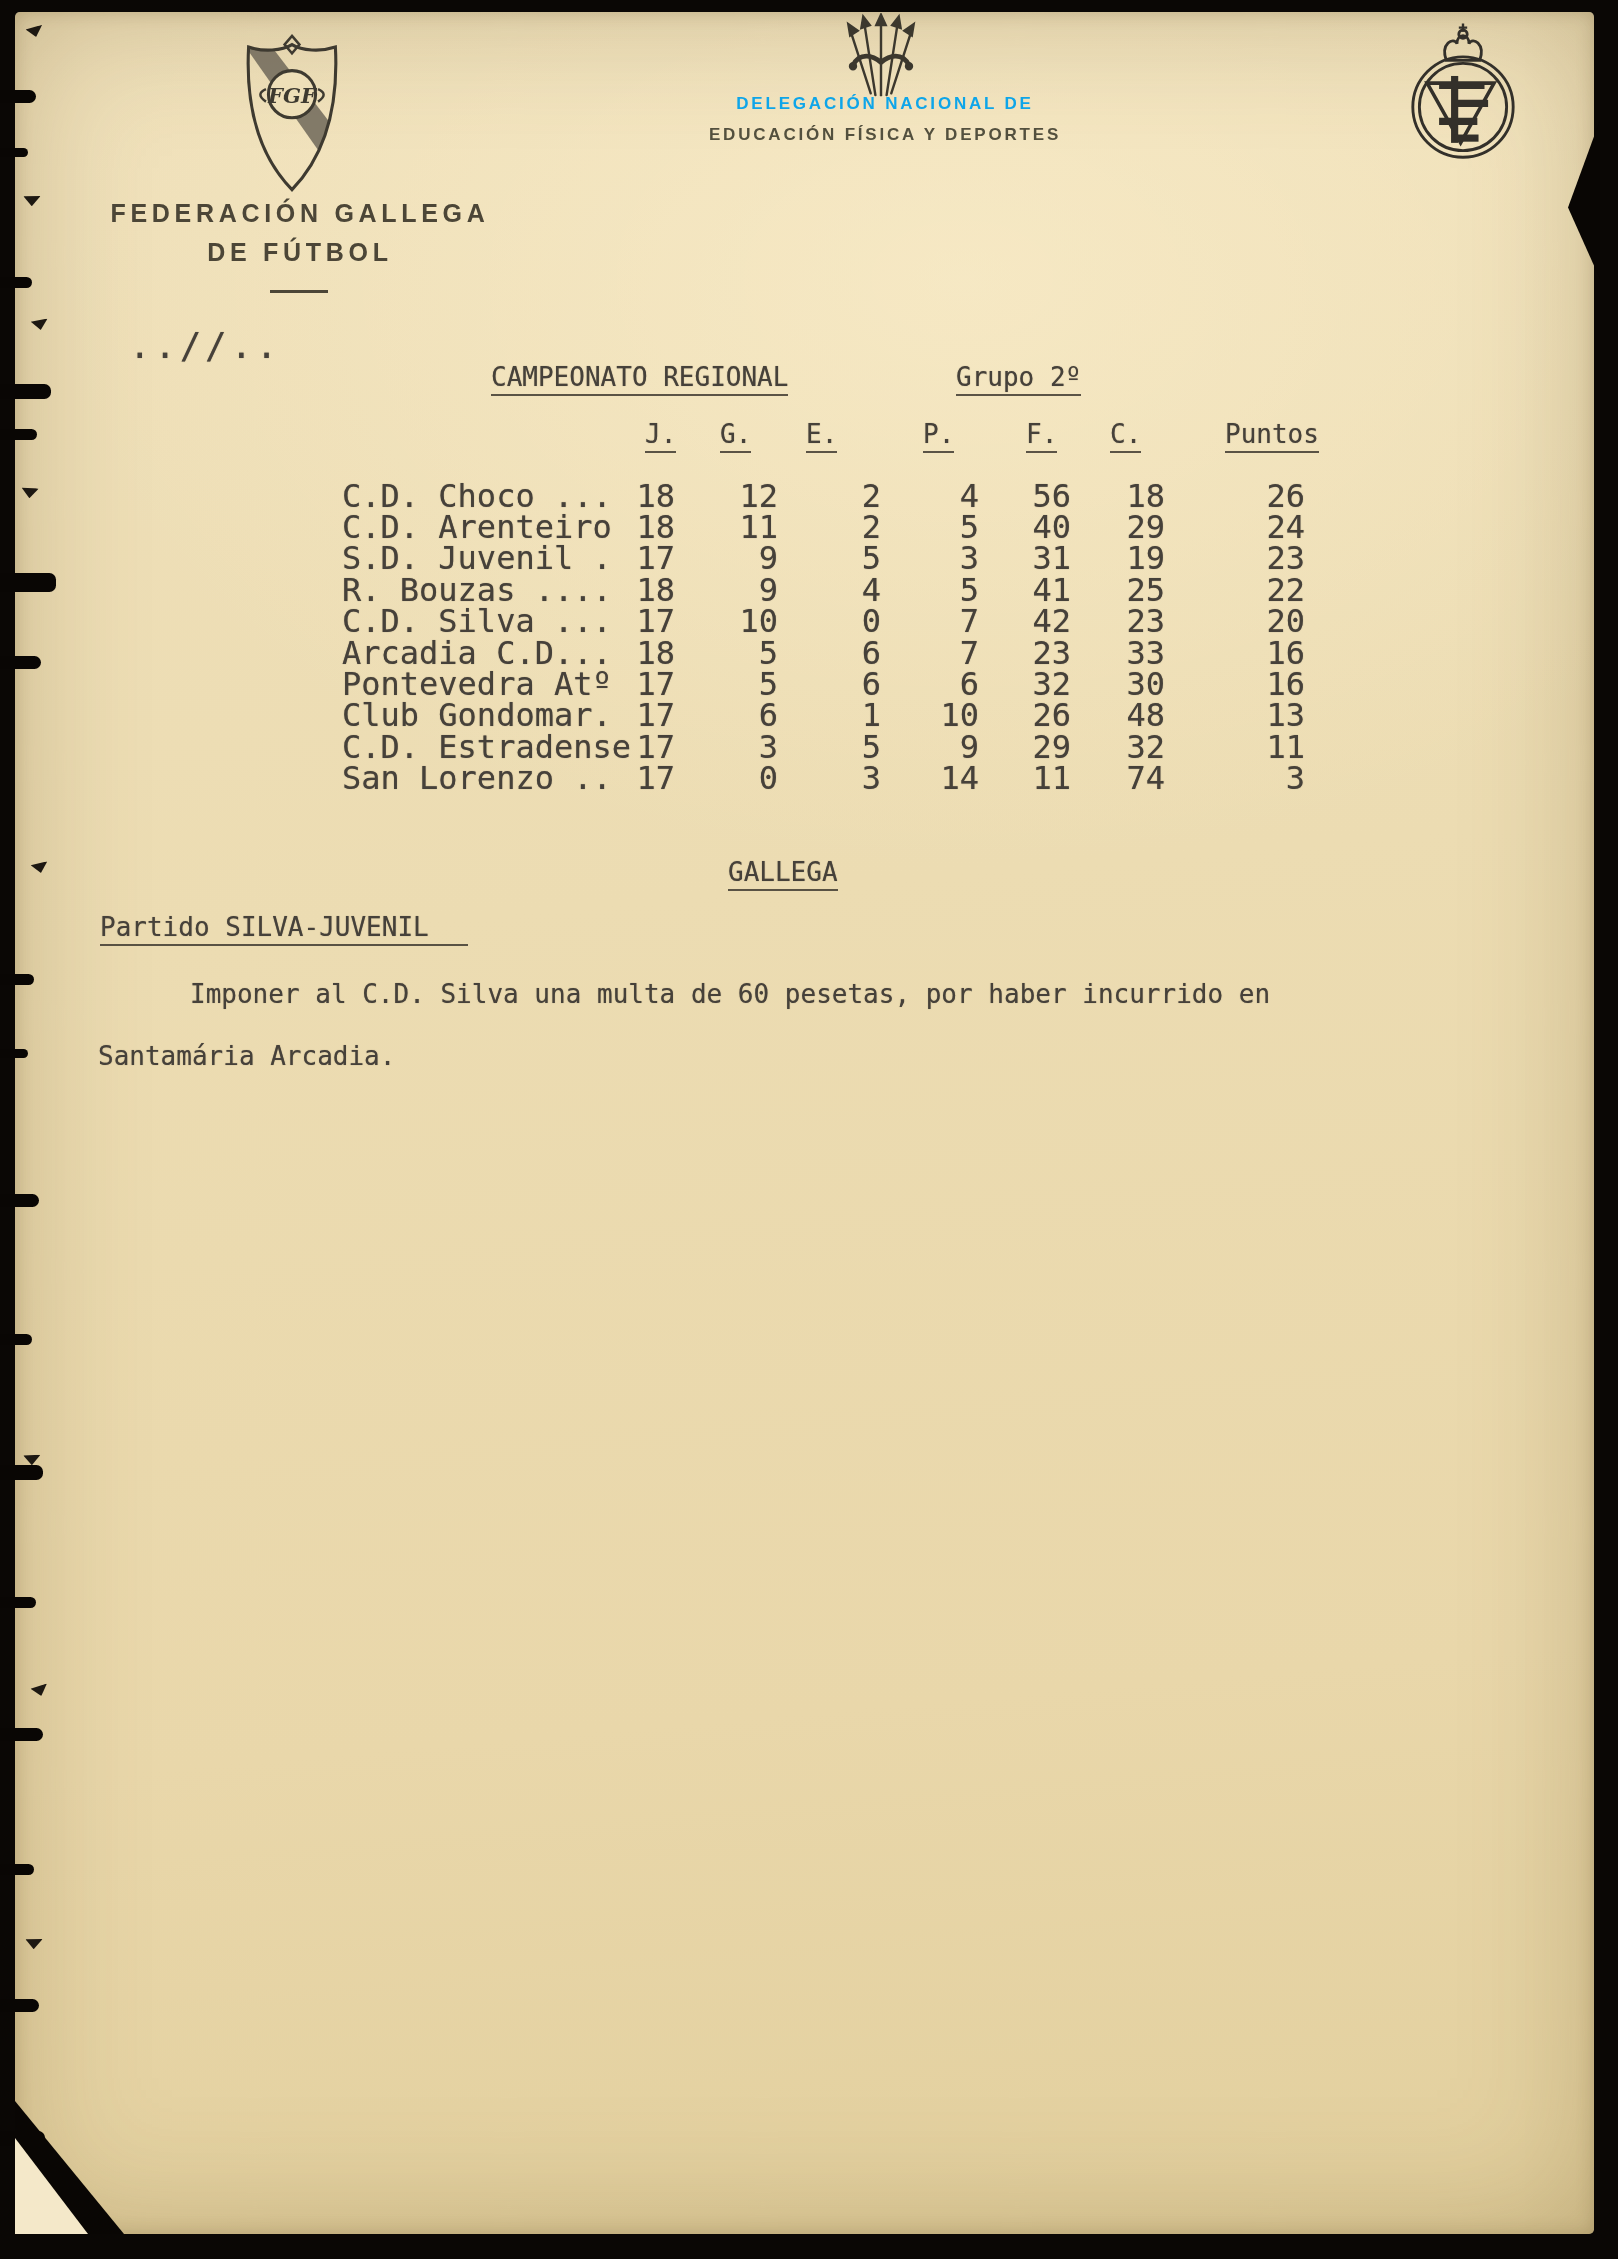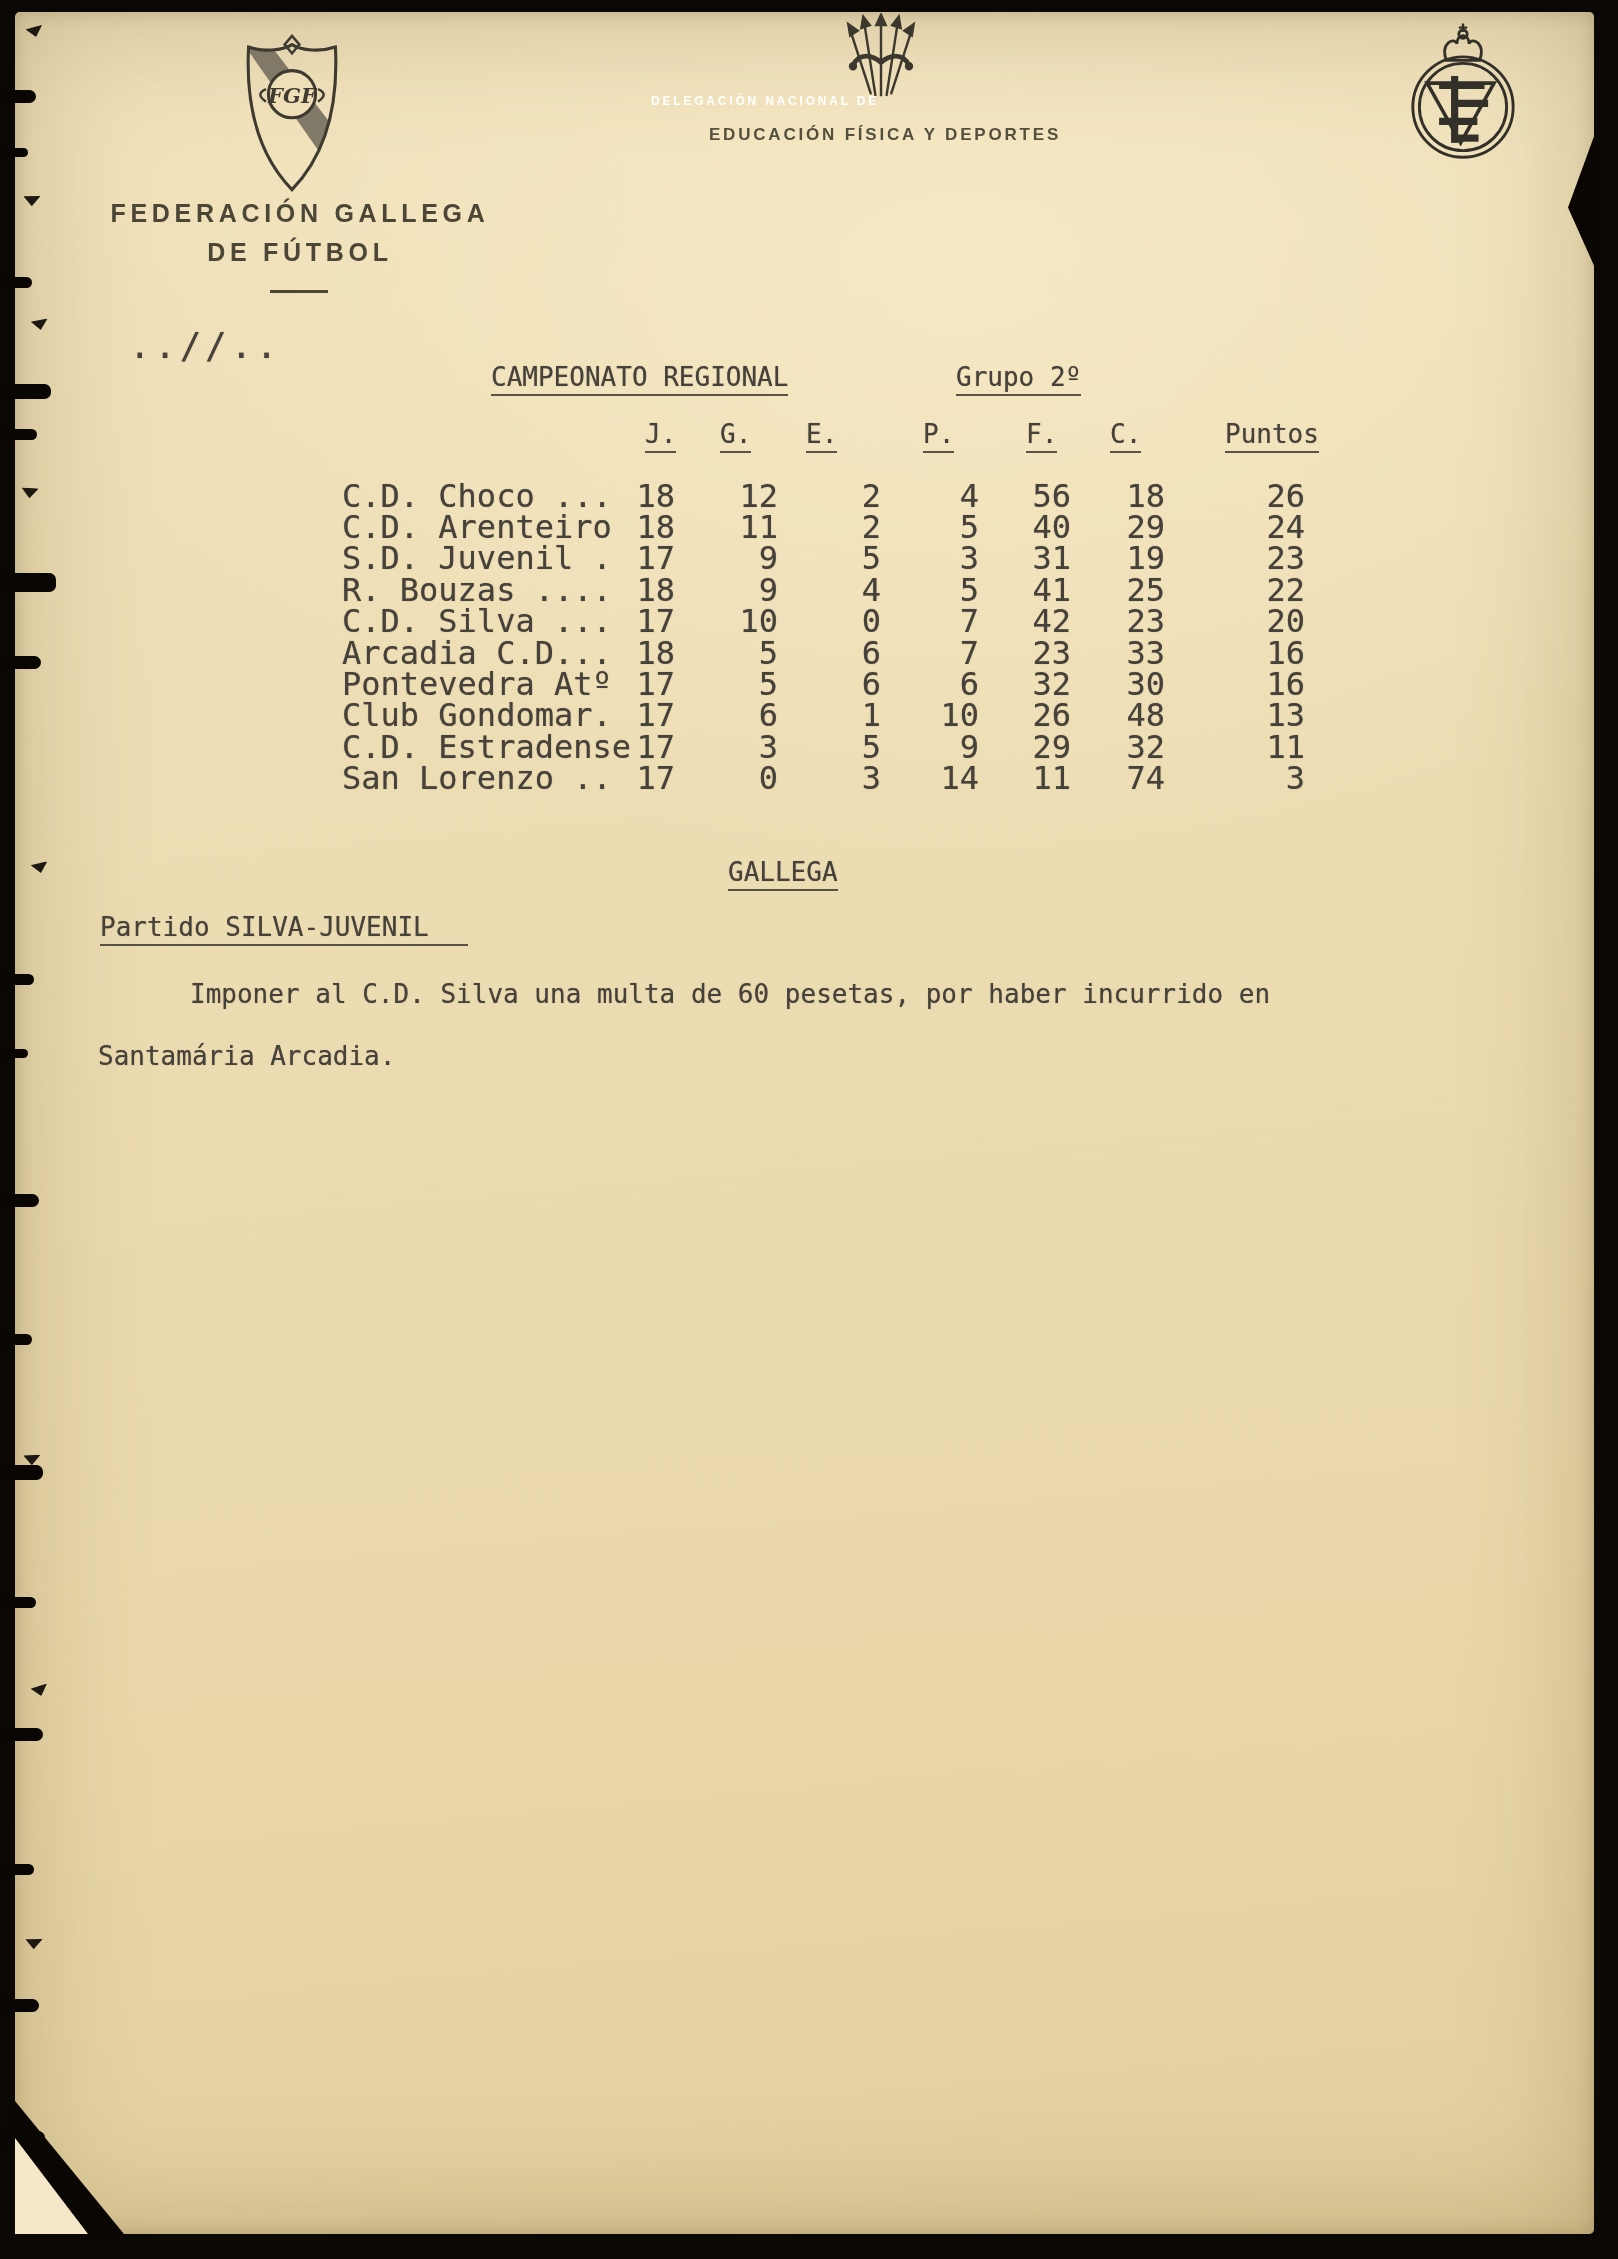--- a/index.html
+++ b/index.html
@@ -24,22 +24,22 @@
              clip-path:polygon(0 0,100% 100%,0 100%);z-index:7;}
   .edge-nick{position:absolute;left:1568px;top:120px;width:32px;height:159px;background:#090604;
              clip-path:polygon(100% 0,100% 100%,0 55%);z-index:5;}
   
   .lh-sans{font-family:"Liberation Sans",sans-serif;font-weight:bold;color:#4c4637;z-index:3;}
   .fed-name{position:absolute;left:94px;top:199px;width:412px;text-align:center;
             font-size:25px;letter-spacing:4.7px;}
   .fed-sub{position:absolute;left:94px;top:238px;width:412px;text-align:center;
            font-size:25px;letter-spacing:4.7px;}
   .fed-dash{position:absolute;left:270px;top:290px;width:58px;height:2.8px;background:#4c4637;z-index:3;}
-  .del-l1{position:absolute;left:651px;top:94px;width:468px;text-align:left;
-          font-size:12px;letter-spacing:2.8px;color:#ffffff;}
+  .del-l1{position:absolute;left:651px;top:94px;width:468px;text-align:center;
+          font-size:17px;letter-spacing:2.8px;color:#0ea5e9;}
   .del-l2{position:absolute;left:651px;top:125px;width:468px;text-align:center;
           font-size:17px;letter-spacing:2.8px;color:#53503e;}
   .logo{position:absolute;z-index:3;}
   
   .tw{position:absolute;font-family:"DejaVu Sans Mono",monospace;font-size:26px;line-height:32px;
       color:#46413a;text-shadow:0 0 0.9px rgba(62,54,44,.55);white-space:pre;z-index:4;}
   .u{border-bottom:2.8px solid rgba(64,58,48,.85);padding-bottom:1.9px;}
   .cont-mark{left:129px;top:330px;font-size:36px;letter-spacing:3.7px;}
   .tbl-title{left:491px;top:361px;}
   .tbl-group{left:956px;top:361px;}

